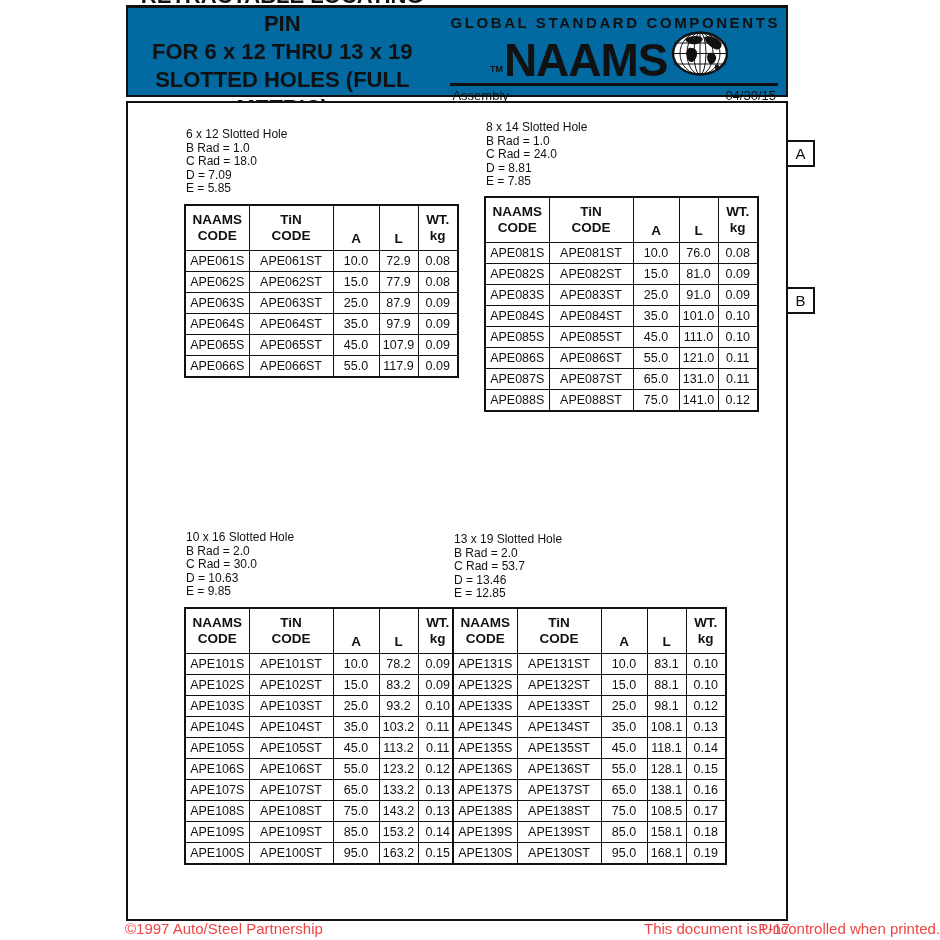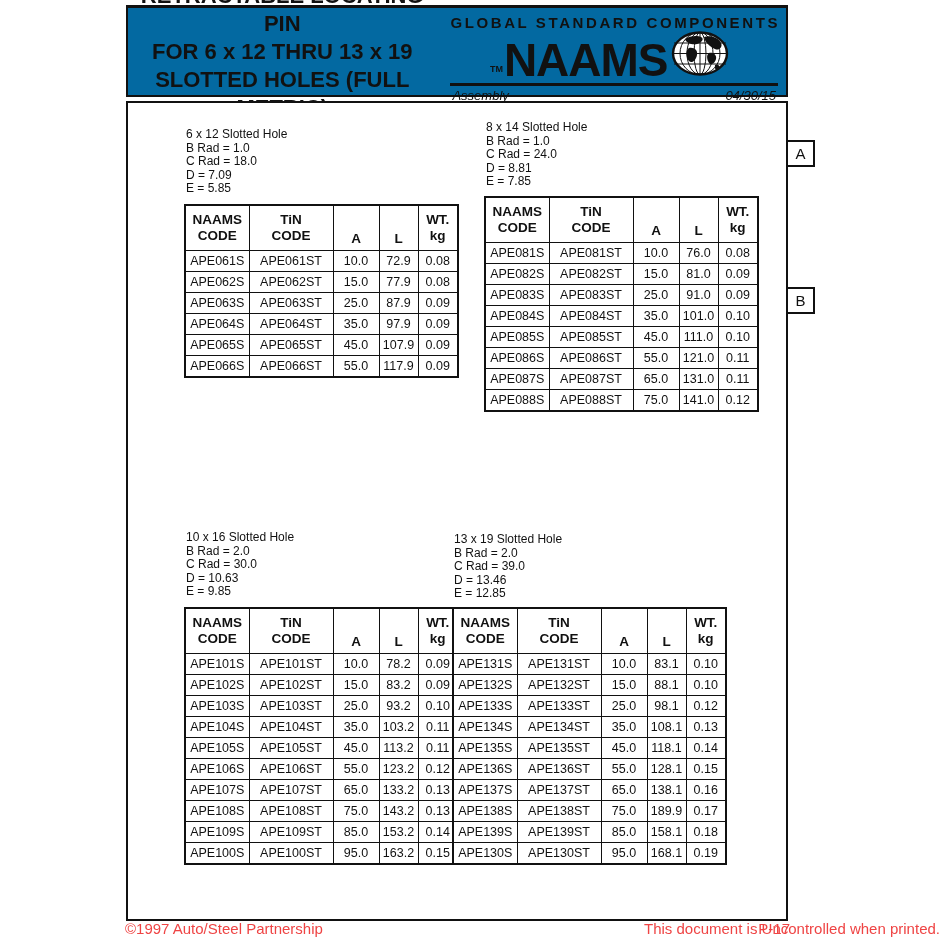--- a/index.html
+++ b/index.html
@@ -16,21 +16,21 @@
   .brand-block{flex:1;position:relative;padding:4px 6px 0 2px;box-sizing:border-box;}
   .brand-top{font-weight:bold;font-size:15px;letter-spacing:2.6px;white-space:nowrap;
              margin:2px 0 0 12px;}
   .brand-row{display:flex;align-items:flex-end;margin-left:0px;justify-content:center;}
   .tm{font-size:9px;font-weight:bold;margin:0 1px 6px 0;}
   .naams{font-size:46px;font-weight:bold;letter-spacing:-1px;line-height:40px;
          transform:scaleY(1.02);}
   .globe{margin:0 0 0 3px;}
   .brand-rule{height:3px;background:#111;margin:3px 2px 2px 12px;}
   .brand-sub{display:flex;justify-content:space-between;font-size:13px;
-             margin:1px 4px 0 14px;font-style:italic;}
+             margin:1px 4px 0 14px;}
 
   
   .body-box{position:absolute;left:126px;top:101px;width:662px;height:820px;
             border:2px solid #111;box-sizing:border-box;background:#fff;}
 
   
   .side-label{position:absolute;width:29px;height:27px;border:2px solid #111;
               background:#fff;display:flex;align-items:center;justify-content:center;
               font-size:15px;box-sizing:border-box;}
   .side-a{left:786px;top:140px;}
@@ -397,21 +397,21 @@
             <td>0.15</td>
           </tr>
         </tbody>
     </table>
   </div>
 
   <div class="section s4">
     <div class="info">
       <div>13 x 19 Slotted Hole</div>
       <div>B Rad = 2.0</div>
-      <div>C Rad = 39.0</div>
+      <div>C Rad = 53.7</div>
       <div>D = 13.46</div>
       <div>E = 12.85</div>
     </div>
     <table>
       <colgroup>
           <col class="c1">
           <col class="c2">
           <col class="c3">
           <col class="c4">
           <col class="c5">
@@ -481,21 +481,21 @@
             <td>APE137S</td>
             <td>APE137ST</td>
             <td>65.0</td>
             <td>138.1</td>
             <td>0.16</td>
           </tr>
           <tr>
             <td>APE138S</td>
             <td>APE138ST</td>
             <td>75.0</td>
-            <td>189.9</td>
+            <td>108.5</td>
             <td>0.17</td>
           </tr>
           <tr>
             <td>APE139S</td>
             <td>APE139ST</td>
             <td>85.0</td>
             <td>158.1</td>
             <td>0.18</td>
           </tr>
           <tr>

